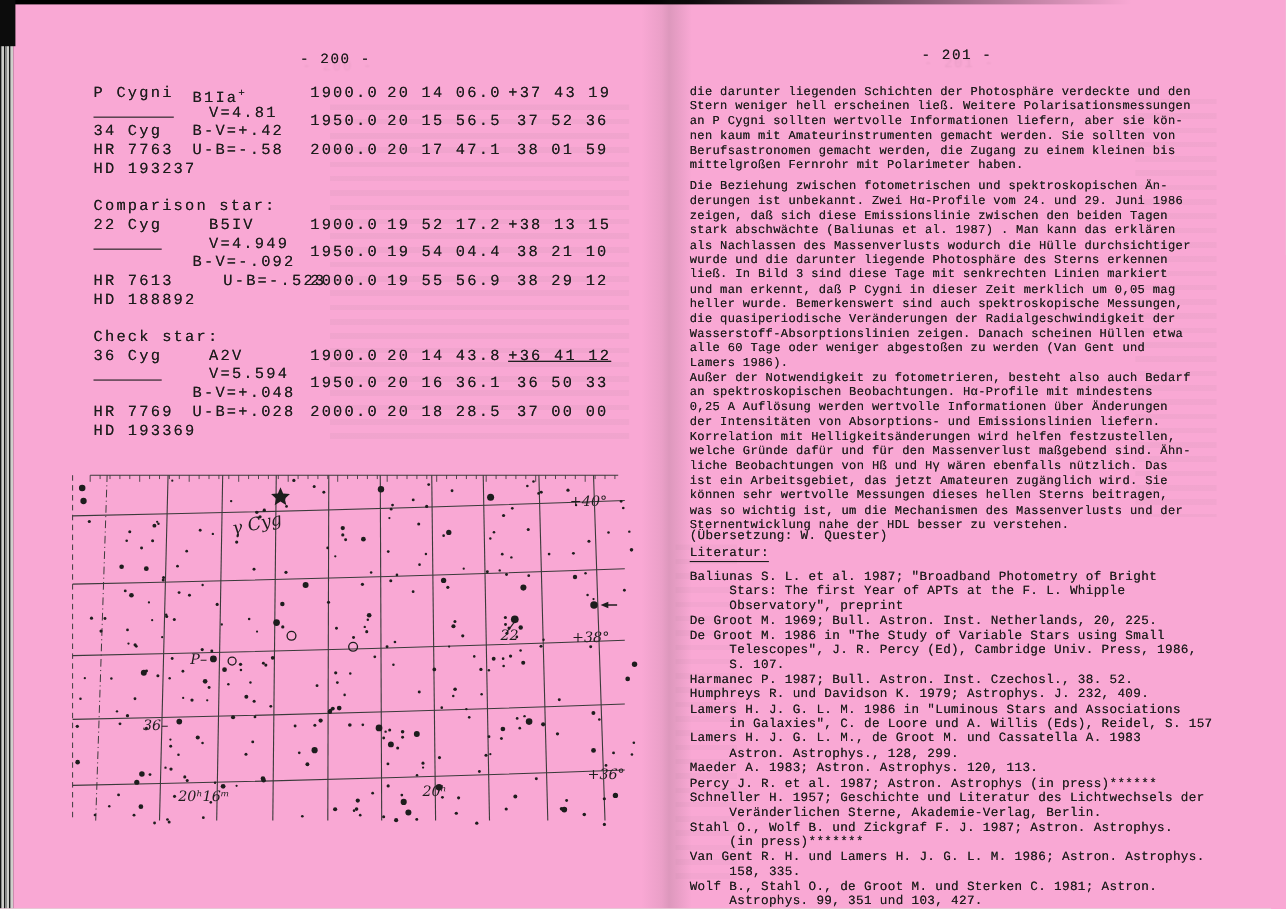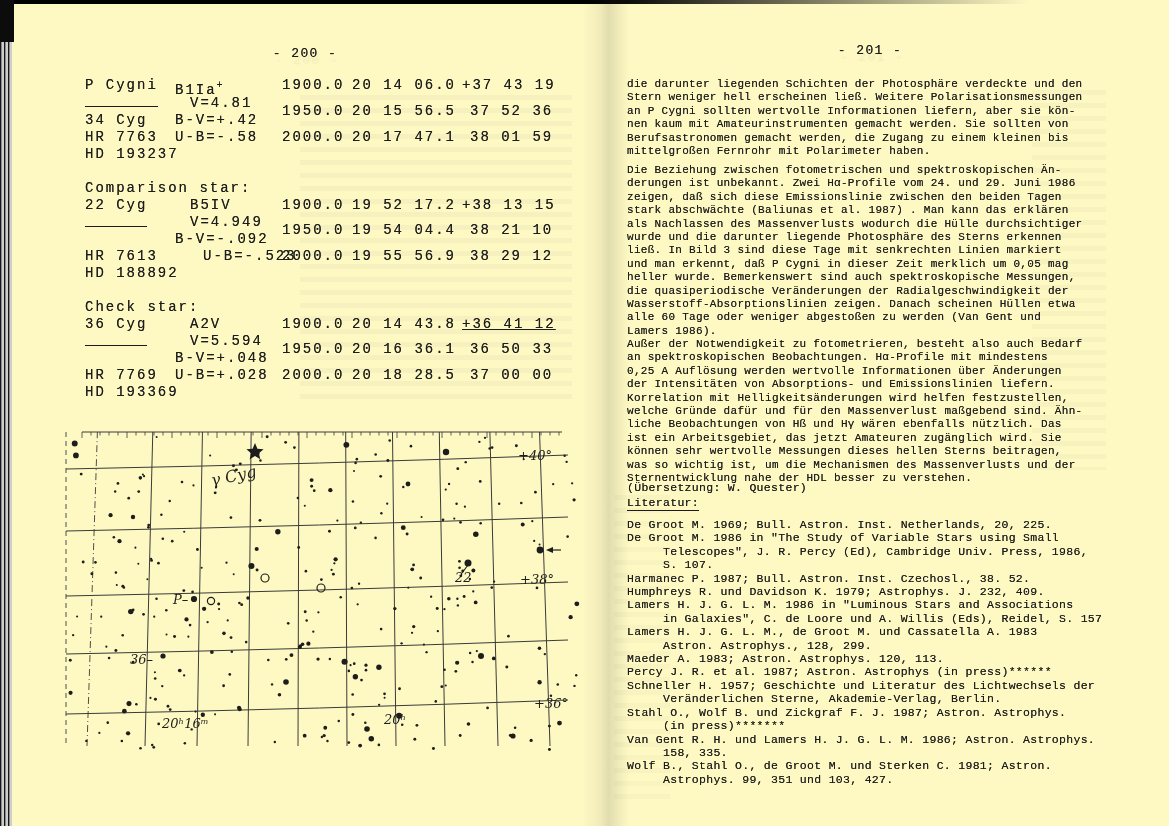--- a/index.html
+++ b/index.html
@@ -1,17 +1,17 @@
 <!DOCTYPE html>
 <html><head>
 <meta charset="utf-8">
 <style>
   html,body{margin:0;padding:0;background:#dddcd8;}
   #stage{position:relative;width:1169px;height:826px;overflow:hidden;
-         background:#fef9c3;font-family:"Liberation Mono",monospace;}
+         background:#f9a8d4;font-family:"Liberation Mono",monospace;}
   .mono{font-family:"Liberation Mono",monospace;color:#1c1c1c;}
   .tw{text-shadow:0 0 .5px rgba(25,25,25,.75);}
   
   #binding{position:absolute;left:0;top:0;width:12px;height:826px;
     background:repeating-linear-gradient(90deg,#161616 0 1px,#8a8a8a 1px 2px,#cfcecb 2px 4px);}
   #top-edge{position:absolute;left:0;top:0;width:1169px;height:4px;
     background:linear-gradient(90deg,#000 0 52%,rgba(0,0,0,0) 88%);}
   #corner-blot{position:absolute;left:0;top:0;width:14px;height:42px;background:#0c0c0c;}
   #fold{position:absolute;left:583px;top:0;width:46px;height:826px;
     background:linear-gradient(90deg,rgba(0,0,0,0) 0%,rgba(60,58,55,.08) 40%,rgba(60,58,55,.15) 55%,rgba(0,0,0,0) 100%);}
@@ -541,20 +541,23 @@
 können sehr wertvolle Messungen dieses hellen Sterns beitragen,
 was so wichtig ist, um die Mechanismen des Massenverlusts und der
 Sternentwicklung nahe der HDL besser zu verstehen.</div>
     </div>
 
   <div id="credit" class="mono tw">(Übersetzung: W. Quester)</div>
 
   <div id="lit-head" class="mono tw">Literatur:</div>
 
   <div id="refs">
+      <div class="ref mono tw">Baliunas S. L. et al. 1987; "Broadband Photometry of Bright
+     Stars: The first Year of APTs at the F. L. Whipple
+     Observatory", preprint</div>
       <div class="ref mono tw">De Groot M. 1969; Bull. Astron. Inst. Netherlands, 20, 225.</div>
       <div class="ref mono tw">De Groot M. 1986 in "The Study of Variable Stars using Small
      Telescopes", J. R. Percy (Ed), Cambridge Univ. Press, 1986,
      S. 107.</div>
       <div class="ref mono tw">Harmanec P. 1987; Bull. Astron. Inst. Czechosl., 38. 52.</div>
       <div class="ref mono tw">Humphreys R. und Davidson K. 1979; Astrophys. J. 232, 409.</div>
       <div class="ref mono tw">Lamers H. J. G. L. M. 1986 in "Luminous Stars and Associations
      in Galaxies", C. de Loore und A. Willis (Eds), Reidel, S. 157</div>
       <div class="ref mono tw">Lamers H. J. G. L. M., de Groot M. und Cassatella A. 1983
      Astron. Astrophys., 128, 299.</div>

